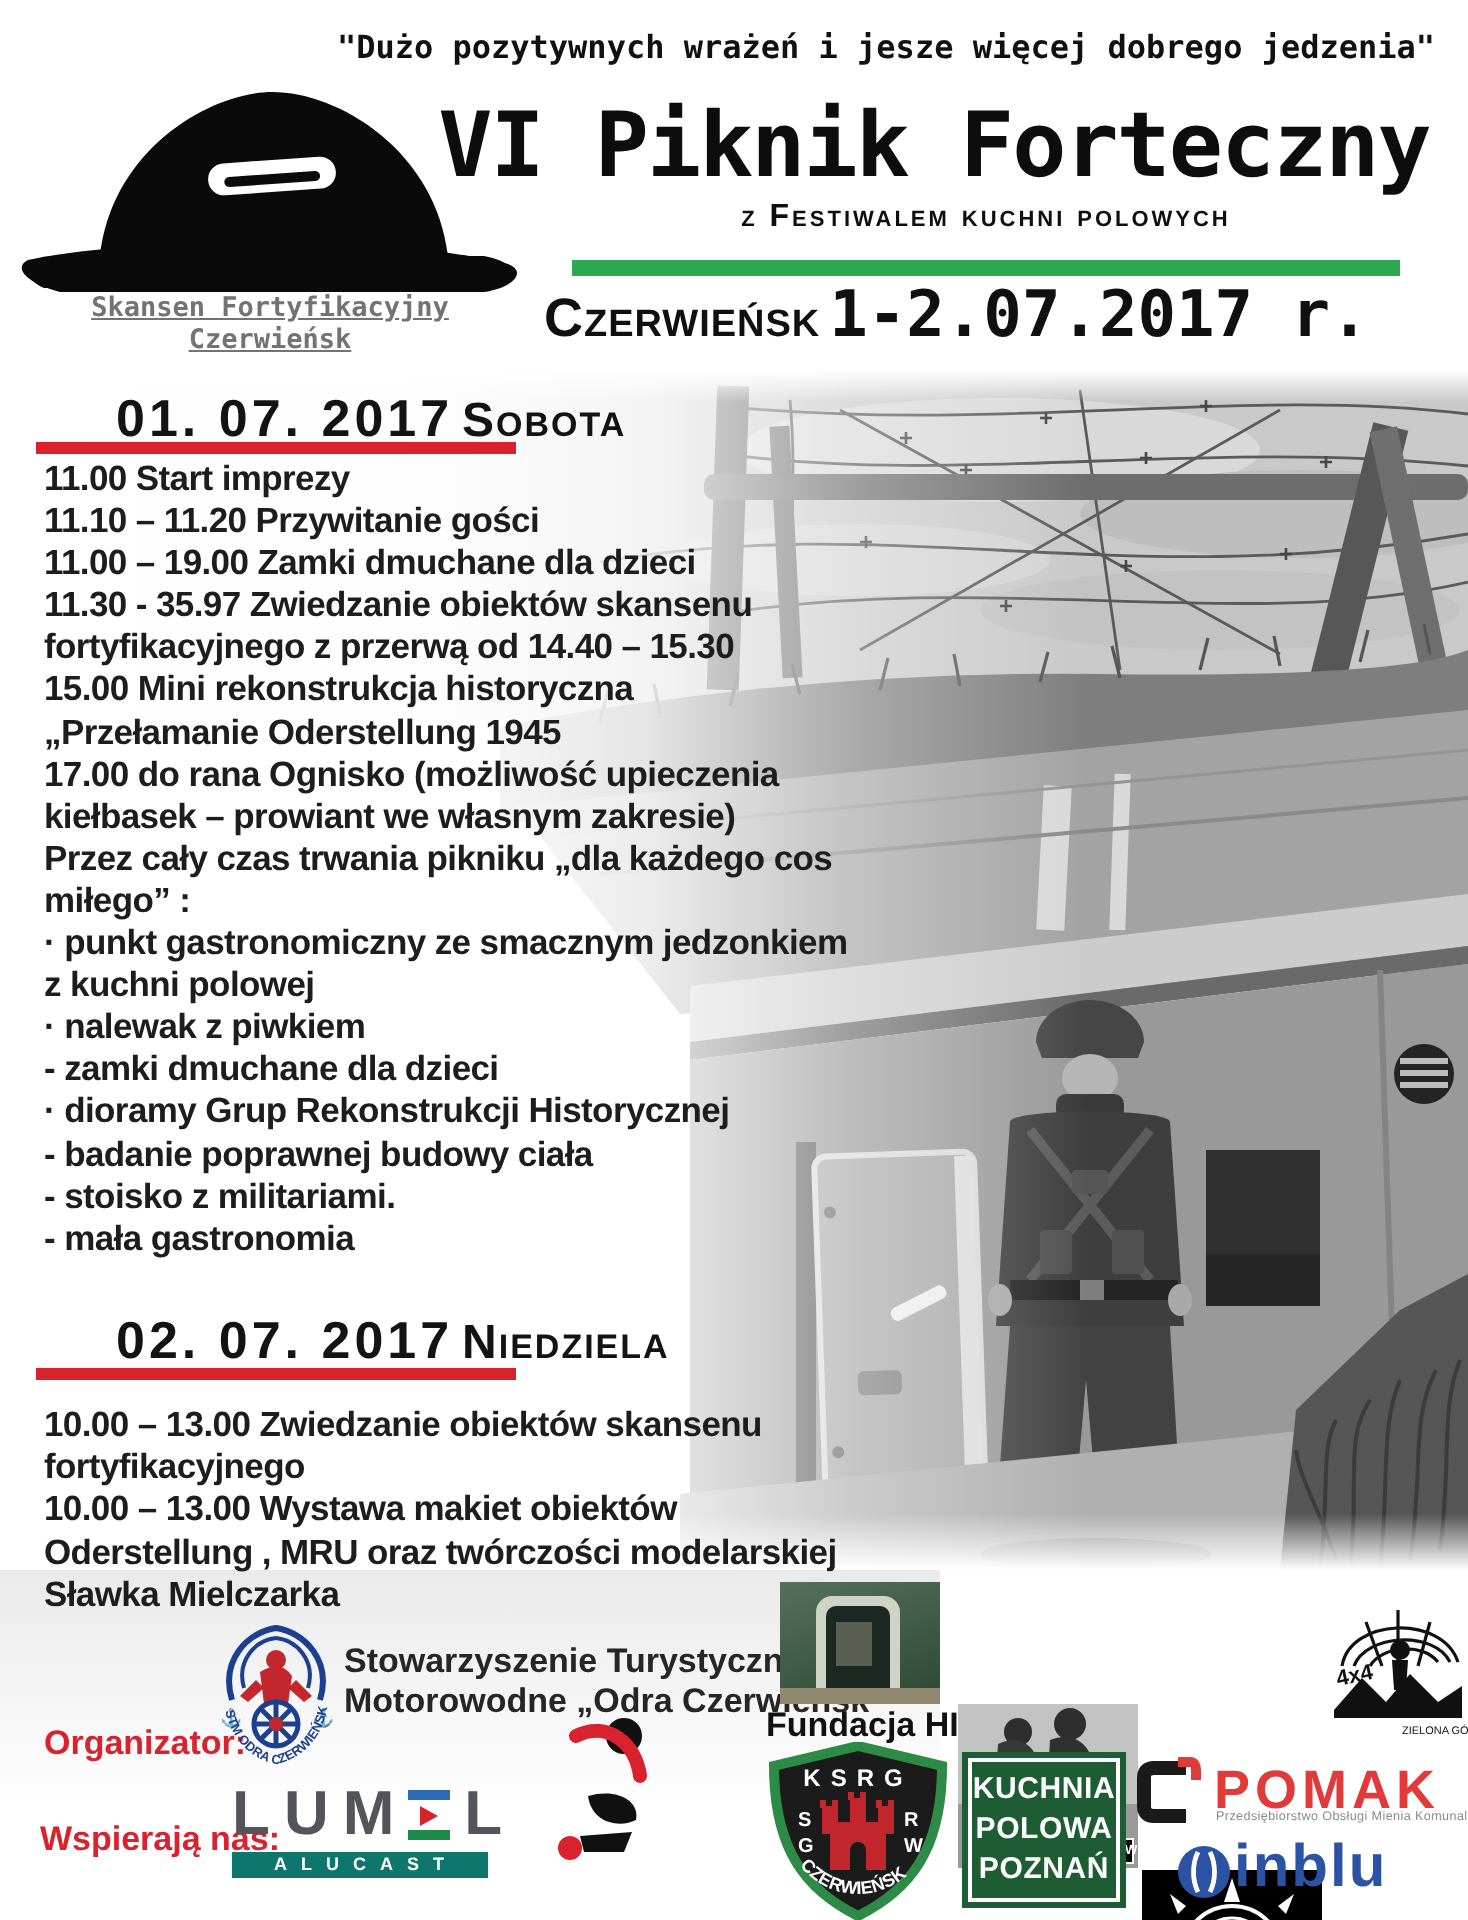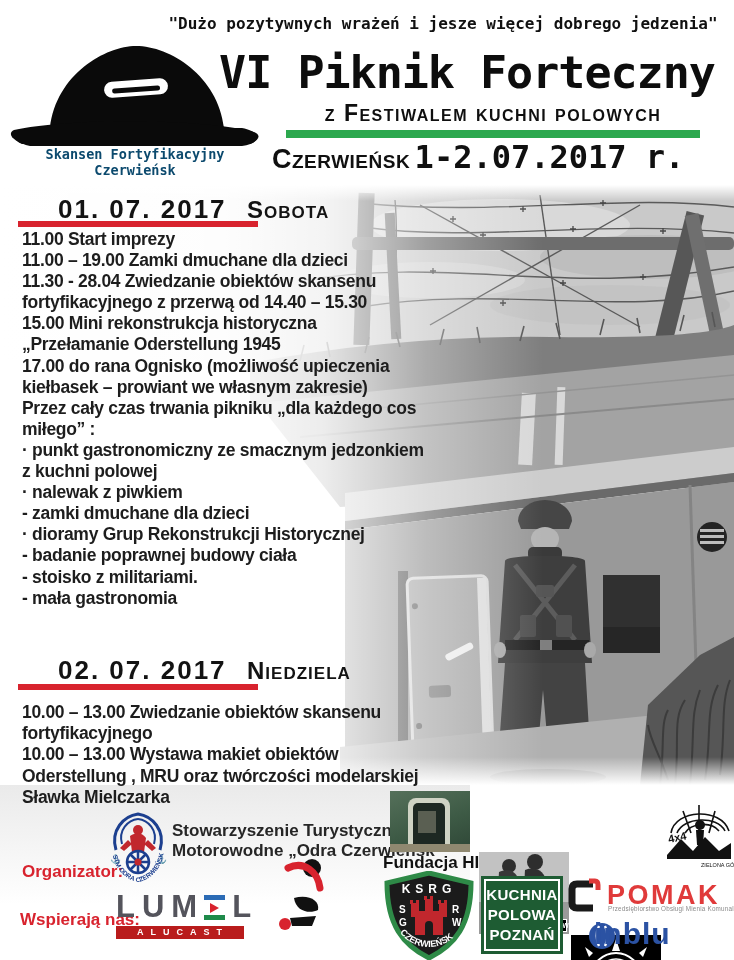--- a/index.html
+++ b/index.html
@@ -9,63 +9,63 @@
     position:relative; width:734px; height:960px; margin:0 auto;
     background:#ffffff; overflow:hidden;
   }
   .abs { position:absolute; }
 
   
   .quote { left:156px; top:14px; width:574px; text-align:center;
     font-family:"DejaVu Sans Mono", monospace; font-size:16px; font-weight:bold; color:#111; }
   .hdr-logo { left:6px; top:30px; }
   .hdr-logo-caption { left:4px; top:146px; width:262px; text-align:center;
-    font-family:"DejaVu Sans Mono", monospace; font-size:13.5px; font-weight:bold; color:#0c4a6e; }
+    font-family:"DejaVu Sans Mono", monospace; font-size:13.5px; font-weight:bold; color:#737373;text-decoration:underline; }
   .title { left:198px; top:46px; width:538px; text-align:center;
     font-family:"DejaVu Sans Mono", monospace; font-size:45px; font-weight:bold;
     letter-spacing:-1px; color:#0d0d0d; white-space:nowrap; }
   .subtitle { left:285px; top:100px; width:416px; text-align:center;
-    font-weight:900; font-size:23px; letter-spacing:1.5px; color:#0f0f0f;
+    font-weight:900; font-size:16px; letter-spacing:1.5px; color:#0f0f0f;
     font-variant:small-caps; white-space:nowrap; }
   .green-bar { left:286px; top:130px; width:414px; height:8px; background:#2ca84e; }
   .citydate { left:272px; top:138px; width:462px; white-space:nowrap; }
   .citydate .city { font-weight:900; font-size:27px; font-variant:small-caps;
     letter-spacing:0.5px; color:#101010; }
   .citydate .date { font-family:"DejaVu Sans Mono", monospace; font-weight:bold;
     font-size:32px; color:#101010; }
 
   
   .photo { left:0; top:185px; width:734px; height:600px; }
   .photo-remnant { left:0; top:785px; width:470px; height:120px;
     background:linear-gradient(180deg, rgba(160,160,160,.22), rgba(160,160,160,0)); }
 
   
   .day-header { white-space:nowrap; color:#131313; }
   .day-header .dh-date { font-weight:900; font-size:26px; letter-spacing:2px;margin-left:36px; }
-  .day-header .dh-day  { font-weight:900; font-size:24px; font-variant:small-caps; letter-spacing:1px;margin-left:16px; }
+  .day-header .dh-day  { font-weight:900; font-size:24px; font-variant:small-caps; letter-spacing:1px; }
   .red-bar { height:6px; background:#d8232e; }
   .sched { color:#1d1d1d; font-size:17.5px; font-weight:bold; letter-spacing:-0.3px; }
   .sched .sched-line { line-height:21.1px; white-space:nowrap; }
   .note { color:#141414; font-size:16px; font-weight:bold; letter-spacing:-0.2px; white-space:nowrap; }
   .sched2 .sched-line { line-height:21.2px; }
 
   
   .red-label { color:#d8232e; font-weight:bold; font-size:17px; white-space:nowrap; }
   .org-name { color:#262626; font-weight:bold; font-size:17px; line-height:20px; white-space:nowrap; }
   .fundacja-caption { font-weight:bold; font-size:17px; color:#111; }
   .hala-caption { font-weight:bold; font-size:10px; color:#222; }
   .lumel-letter { font-weight:900; font-size:31px; color:#54545c; letter-spacing:0; line-height:30px; }
   .lumel-row { display:flex; gap:7px; align-items:flex-start; }
   .lumel-e { width:21px; height:25px; margin-top:3px; display:flex; flex-direction:column; justify-content:space-between; }
   .lumel-e .e-top { height:5px; background:#2b6bb5; }
   .lumel-e .e-mid { height:9px; display:flex; justify-content:center; align-items:center; }
   .lumel-e .e-mid .tri { width:0; height:0; border-left:9px solid #d8232e;
     border-top:5px solid transparent; border-bottom:5px solid transparent; }
   .lumel-e .e-bot { height:5px; background:#1e8a4a; }
-  .alucast { margin-top:4px; width:128px; height:13px; background:#b91c1c; color:#fff;
+  .alucast { margin-top:4px; width:128px; height:13px; background:#0f766e; color:#fff;
     font-size:9px; font-weight:bold; letter-spacing:7px; text-align:center; line-height:13px;
     padding-left:6px; }
 
   .fundacja-photo { width:80px; height:61px; background:#49614d; position:relative; overflow:hidden; }
   .fp-wall { position:absolute; inset:0; background:linear-gradient(160deg,#55705a 0%, #3d5a45 55%, #2e4636 100%); }
   .fp-frame { position:absolute; left:18px; top:7px; width:42px; height:48px;
     background:#cfd3c4; border-radius:8px 8px 0 0; }
   .fp-door { position:absolute; left:23px; top:12px; width:32px; height:43px;
     background:#1d2822; border-radius:5px 5px 0 0; }
   .fp-room { position:absolute; left:28px; top:20px; width:18px; height:22px; background:#5a5f52; }
@@ -256,22 +256,23 @@
     <span class="date">1-2.07.2017 r.</span>
   </div>
 
   <div class="abs day-header" style="left:22px; top:194px;">
     <span class="dh-date">01. 07. 2017</span>
     <span class="dh-day">Sobota</span>
   </div>
   <div class="abs red-bar" style="left:18px; top:221px; width:240px;"></div>
   <div class="abs sched" style="left:22px; top:229px;">
     <div class="sched-line">11.00 Start imprezy</div>
+    <div class="sched-line">11.10 – 11.20 Przywitanie gości</div>
     <div class="sched-line">11.00 – 19.00 Zamki dmuchane dla dzieci</div>
-    <div class="sched-line">11.30 - 28.04 Zwiedzanie obiektów skansenu</div>
+    <div class="sched-line">11.30 - 35.97 Zwiedzanie obiektów skansenu</div>
     <div class="sched-line">fortyfikacyjnego z przerwą od 14.40 – 15.30</div>
     <div class="sched-line">15.00 Mini rekonstrukcja historyczna</div>
     <div class="sched-line">„Przełamanie Oderstellung 1945</div>
     <div class="sched-line">17.00 do rana Ognisko (możliwość upieczenia</div>
     <div class="sched-line">kiełbasek – prowiant we własnym zakresie)</div>
     <div class="sched-line">Przez cały czas trwania pikniku „dla każdego cos</div>
     <div class="sched-line">miłego” :</div>
     <div class="sched-line">· punkt gastronomiczny ze smacznym jedzonkiem</div>
     <div class="sched-line">z kuchni polowej</div>
     <div class="sched-line">· nalewak z piwkiem</div>
@@ -458,15 +459,15 @@
     <path d="M28,6 L12,6 Q7,6 7,11 L7,25 Q7,30 12,30 L28,30" fill="none" stroke="#1a1a1a" stroke-width="7"></path>
     <path d="M24,3 L30,3 Q33,3 33,7 L33,12" fill="none" stroke="#e03a3a" stroke-width="5"></path>
   </svg>
   <div class="abs pomak-name" style="left:607px; top:882px;">POMAK</div>
   <div class="abs pomak-sub" style="left:608px; top:905px;">Przedsiębiorstwo Obsługi Mienia Komunalnego Sp z o.o.</div>
 
   <svg class="abs" style="left:588px; top:922px;" width="28" height="28" viewBox="0 0 28 28">
     <circle cx="14" cy="14" r="13" fill="#2b52a3"></circle>
     <path d="M11,4 C8,10 8,18 11,24 M17,4 C20,10 20,18 17,24" stroke="#fff" stroke-width="2.4" fill="none"></path>
   </svg>
-  <div class="abs inblu-name" style="left:594px; top:920px;">inblu</div>
+  <div class="abs inblu-name" style="left:617px; top:920px;">inblu</div>
 
 </div>
 
 </body></html>

